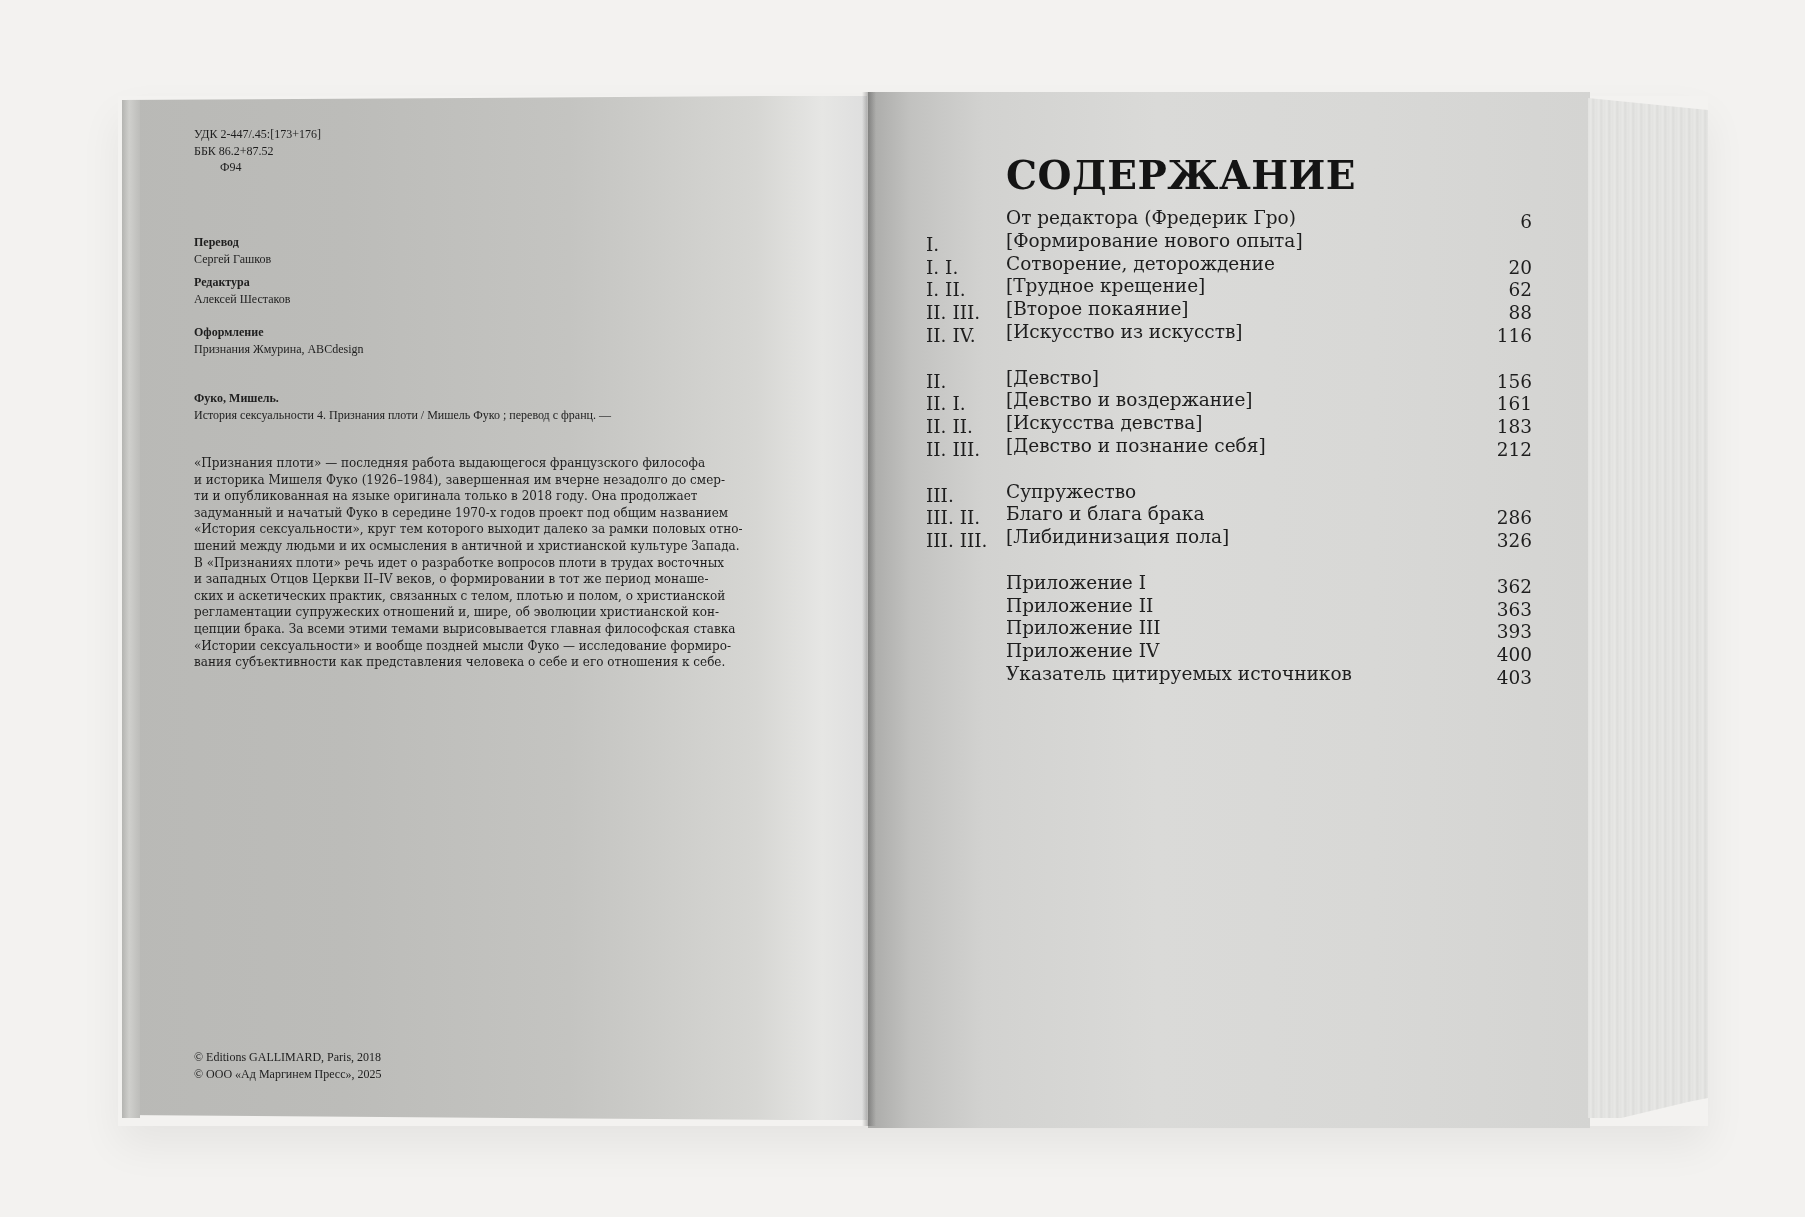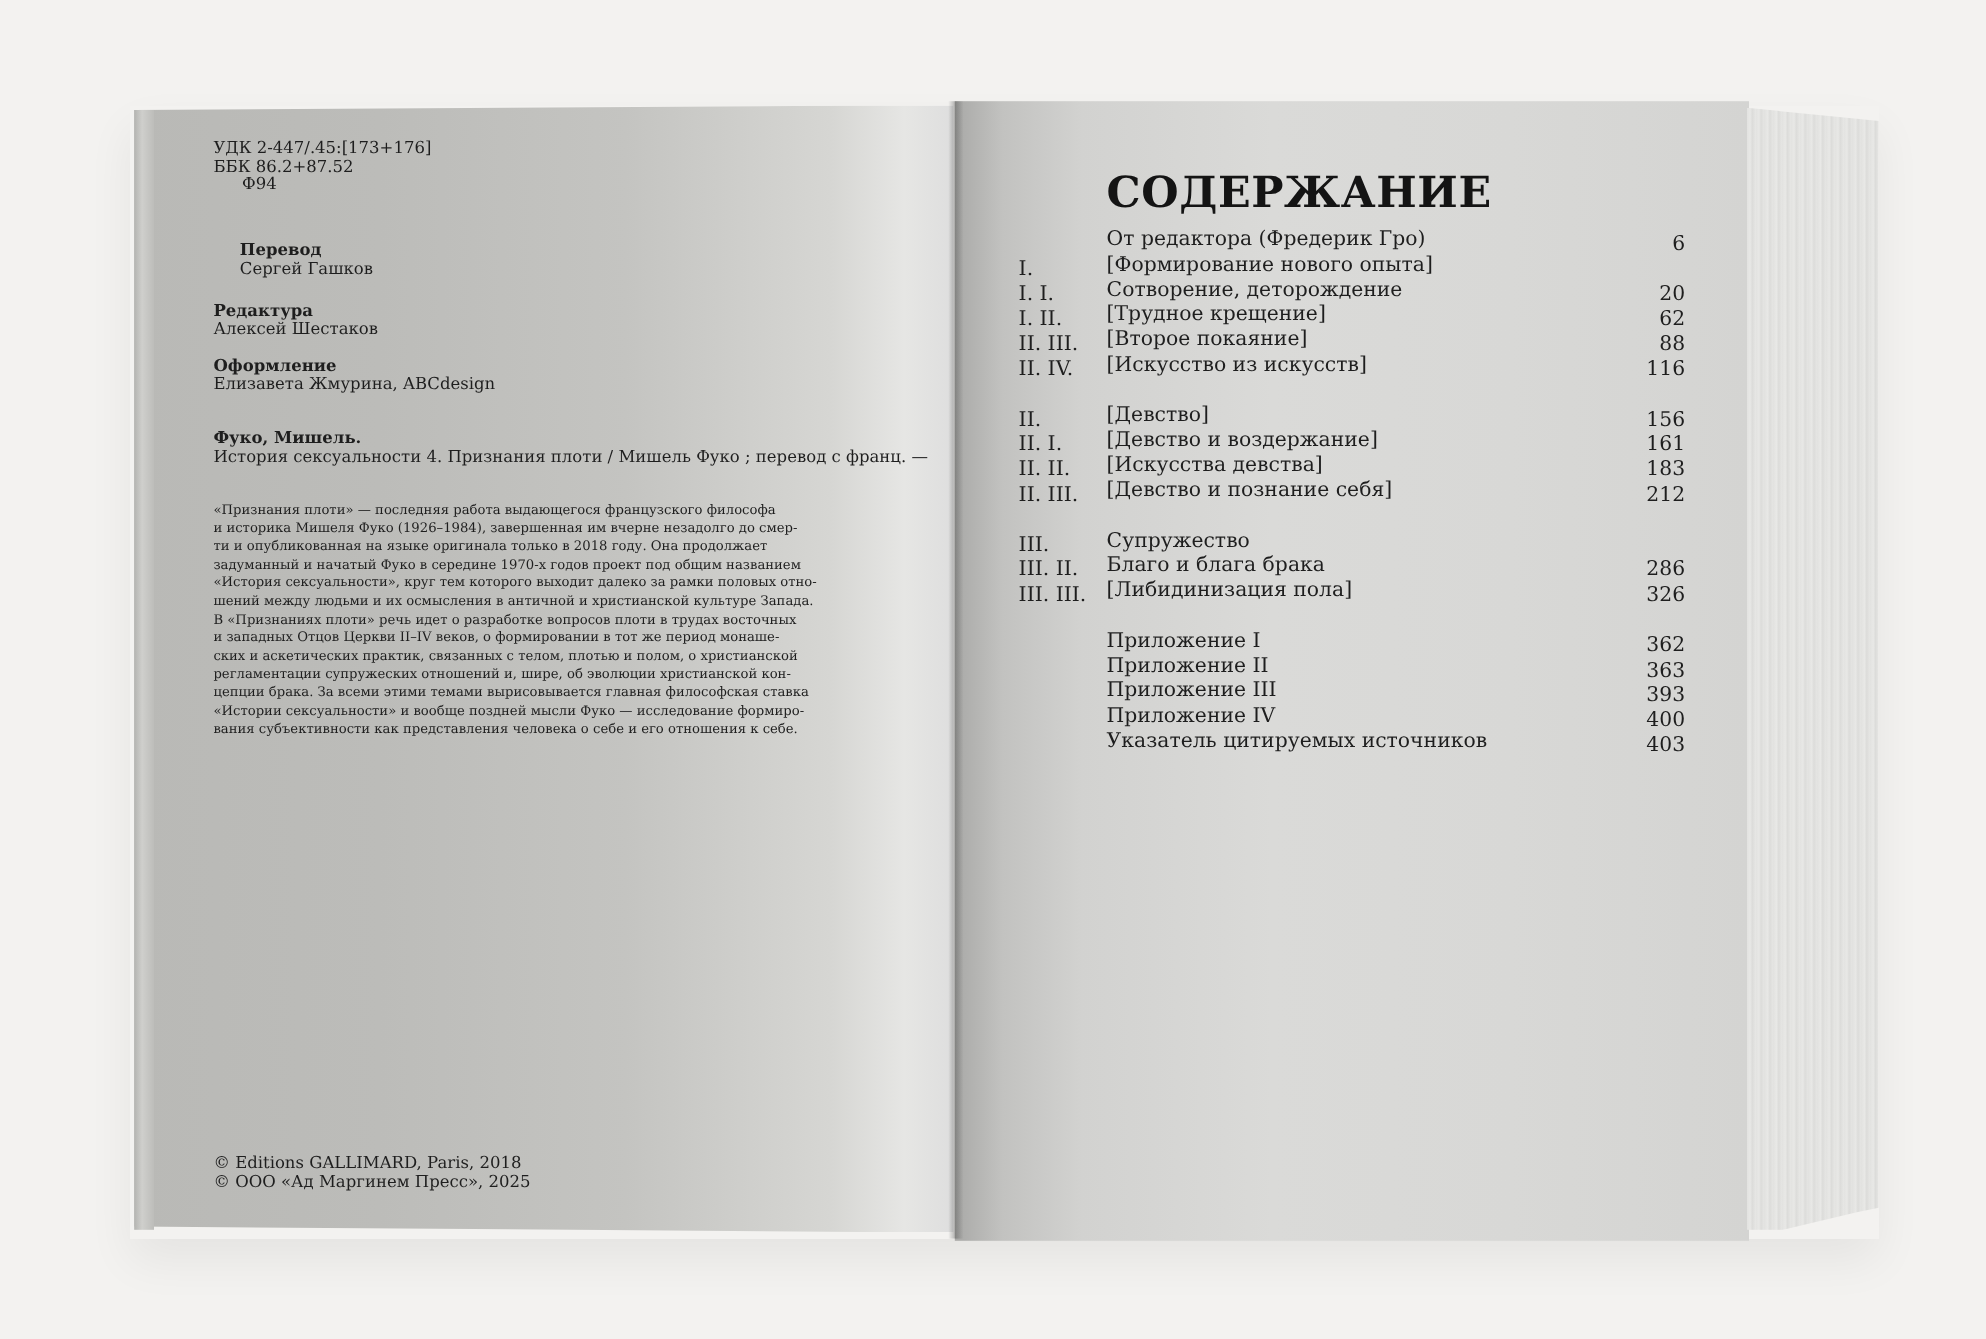--- a/index.html
+++ b/index.html
@@ -32,21 +32,21 @@
     
     .page-right {
       position: absolute; left: 868px; top: 92px; width: 722px; height: 1036px;
       background: linear-gradient(90deg, #a9a9a7 0%, #c2c2c0 6%, #d2d2d0 16%, #dadad8 40%, #d8d8d6 70%, #d4d4d2 100%);
     }
     .page-stack {
       position: absolute; left: 1588px; top: 98px; width: 120px; height: 1020px;
       background: repeating-linear-gradient(90deg, #e2e2e0 0px, #e8e8e6 3px, #dcdcda 5px, #e6e6e4 8px);
       clip-path: polygon(0 0, 100px 10px, 120px 12px, 120px 1000px, 100px 1004px, 0 1028px);
     }
-    .text-left { position: absolute; font-size: 15px; line-height: 16.5px; }
+    .text-left { position: absolute; font-size: 12px; line-height: 16.5px; font-family: Liberation Serif, serif; }
     .bold { font-weight: bold; }
     .abs { position: absolute; }
     .indent { padding-left: 26px; }
     .para { width: 520px; font-size: 12px; line-height: 16.6px; }
 
     .toc-title {
       position: absolute; left: 1006px; top: 113px;
       font-size: 39px; font-weight: bold; letter-spacing: 0.5px;
       color: #141414;
       margin-top: 39px;
@@ -70,31 +70,31 @@
 
 <div class="page-left"></div>
 <div class="page-left-edge"></div>
 
 <div class="text-left" style="left:194px; top:126px;">
   <div>УДК 2-447/.45:[173+176]</div>
   <div>ББК 86.2+87.52</div>
   <div class="indent">Ф94</div>
 </div>
 
-<div class="text-left" style="left:194px; top:219px;margin-left:24px;">
+<div class="text-left" style="left:194px; top:234px;">
   <div class="bold">Перевод</div>
   <div>Сергей Гашков</div>
 </div>
 <div class="text-left" style="left:194px; top:274px;">
   <div class="bold">Редактура</div>
   <div>Алексей Шестаков</div>
 </div>
 <div class="text-left" style="left:194px; top:324px;">
   <div class="bold">Оформление</div>
-  <div>Елизавета Жмурина, ABCdesign</div>
+  <div>Признания Жмурина, ABCdesign</div>
 </div>
 
 <div class="text-left" style="left:194px; top:390px; white-space:nowrap;">
   <div class="bold">Фуко, Мишель.</div>
   <div>История сексуальности 4. Признания плоти / Мишель Фуко ; перевод с франц. —</div>
 </div>
 
 <div class="abs para" style="left:194px; top:455px; white-space:nowrap;">
   <div>«Признания плоти» — последняя работа выдающегося французского философа</div>
   <div>и историка Мишеля Фуко (1926–1984), завершенная им вчерне незадолго до смер-</div>

